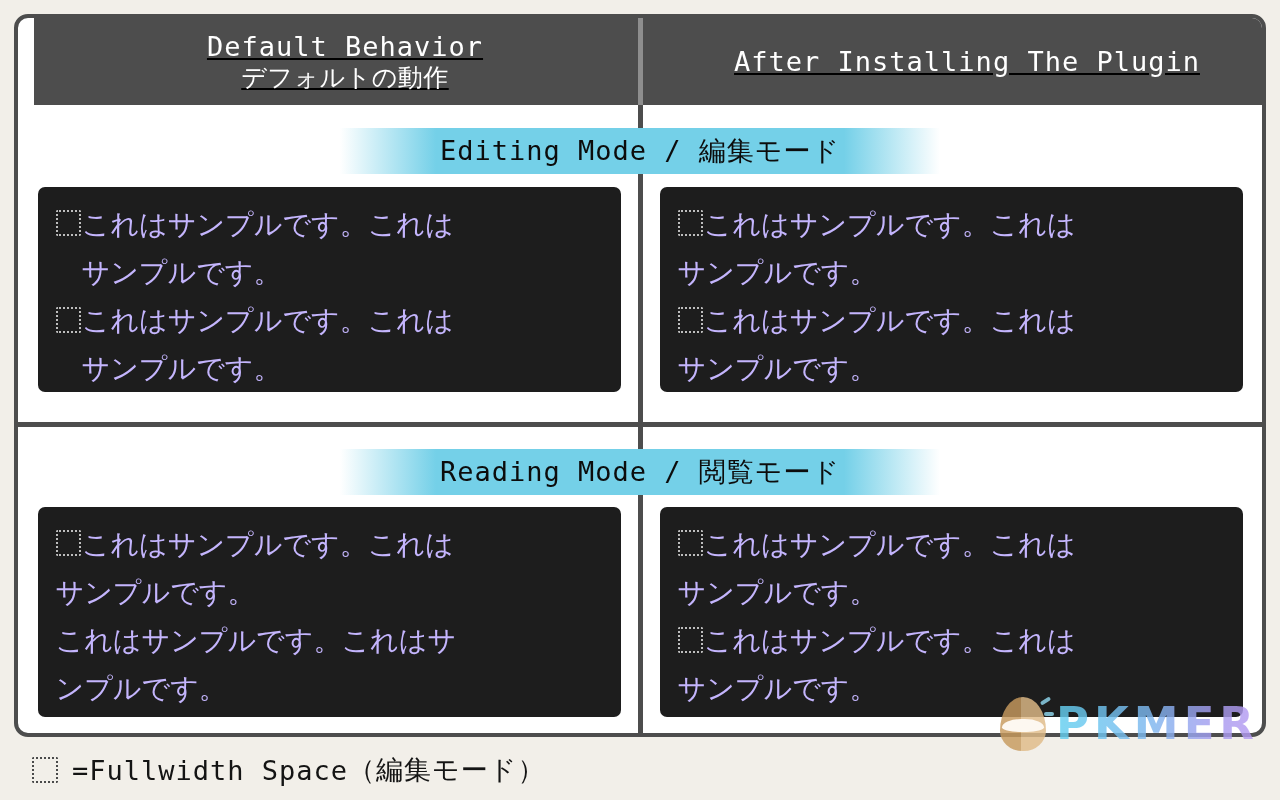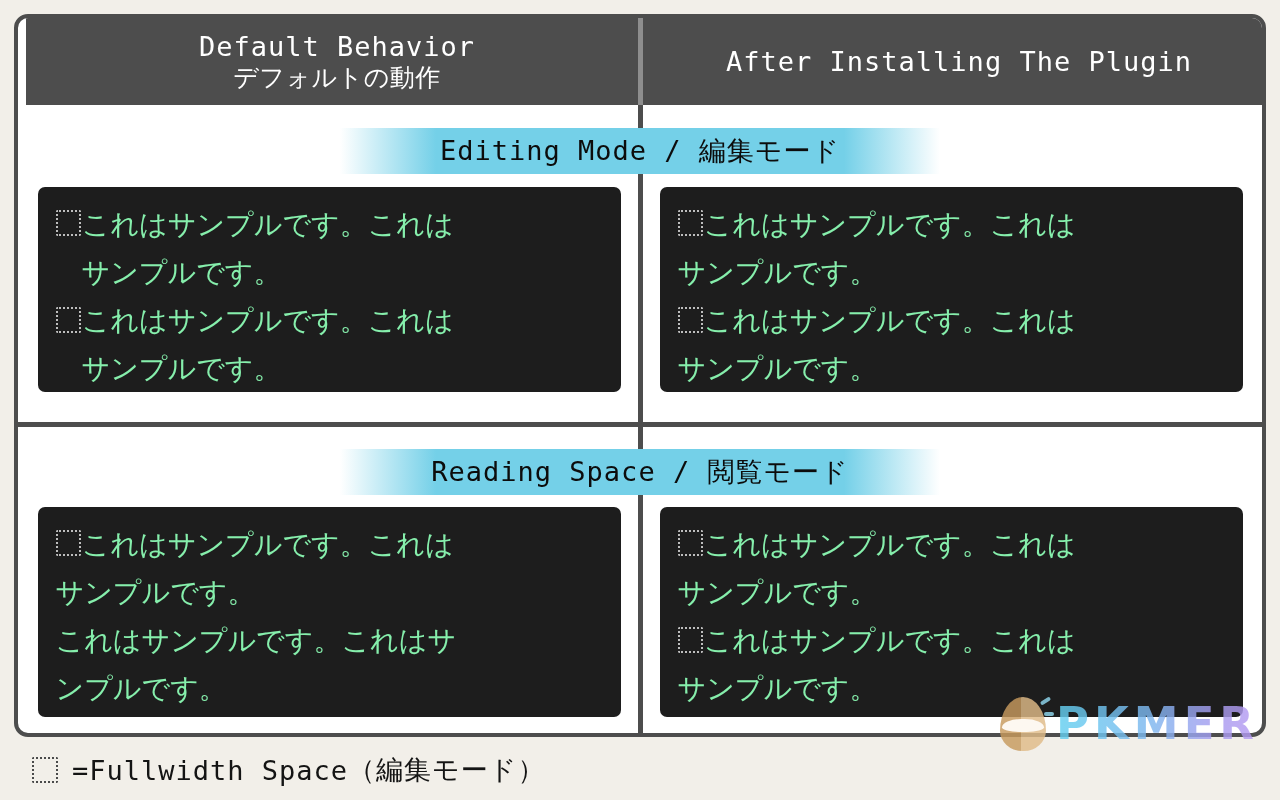--- a/index.html
+++ b/index.html
@@ -30,26 +30,27 @@
     box-sizing: border-box;
     border: 4px solid #4d4d4d;
     border-radius: 14px;
     background: #ffffff;
     overflow: hidden;
   }
 
   
   .header {
     position: absolute;
-    left: 8px;
+    left: 16px;
     top: 0;
     width: 100%;
     height: 87px;
     background: #4d4d4d;
     display: flex;
+    text-decoration: underline;
   }
   .header-cell {
     flex: 1 1 50%;
     display: flex;
     flex-direction: column;
     align-items: center;
     justify-content: center;
     color: #ffffff;
     line-height: 1.18;
   }
@@ -159,21 +160,21 @@
     display: flex;
     justify-content: center;
   }
 
   .code-block {
     box-sizing: border-box;
     width: 583px;
     background: #1d1d1d;
     border-radius: 7px;
     padding: 14px 18px 16px 18px;
-    color: #86efac;
+    color: #c4b5fd;
     font-family: "DejaVu Sans", "Liberation Sans", sans-serif;
     font-size: 28px;
     line-height: 1.72;
   }
   .row-editing .code-block { height: 205px; }
   .row-reading .code-block { height: 210px; }
 
   .code-line {
     white-space: nowrap;
   }
@@ -314,21 +315,21 @@
               <div class="code-line flush"><span class="fw-space"></span><span>これはサンプルです。これは</span></div>
               <div class="code-line flush"><span>サンプルです。</span></div>
             </div>
         </div>
       </div>
     </div>
 
     <div class="row row-reading">
       <div class="mode-band-wrap">
         <div class="mode-band">
-          <div class="mode-text"><span>Reading Space</span><span> / </span><span class="ja">閲覧モード</span></div>
+          <div class="mode-text"><span>Reading Mode</span><span> / </span><span class="ja">閲覧モード</span></div>
         </div>
       </div>
       <div class="blocks">
         <div class="block-cell">
           <div class="code-block" id="blk-1-0">
               <div class="code-line flush"><span class="fw-space"></span><span>これはサンプルです。これは</span></div>
               <div class="code-line flush"><span>サンプルです。</span></div>
               <div class="code-line flush"><span>これはサンプルです。これはサ</span></div>
               <div class="code-line flush"><span>ンプルです。</span></div>
             </div>

